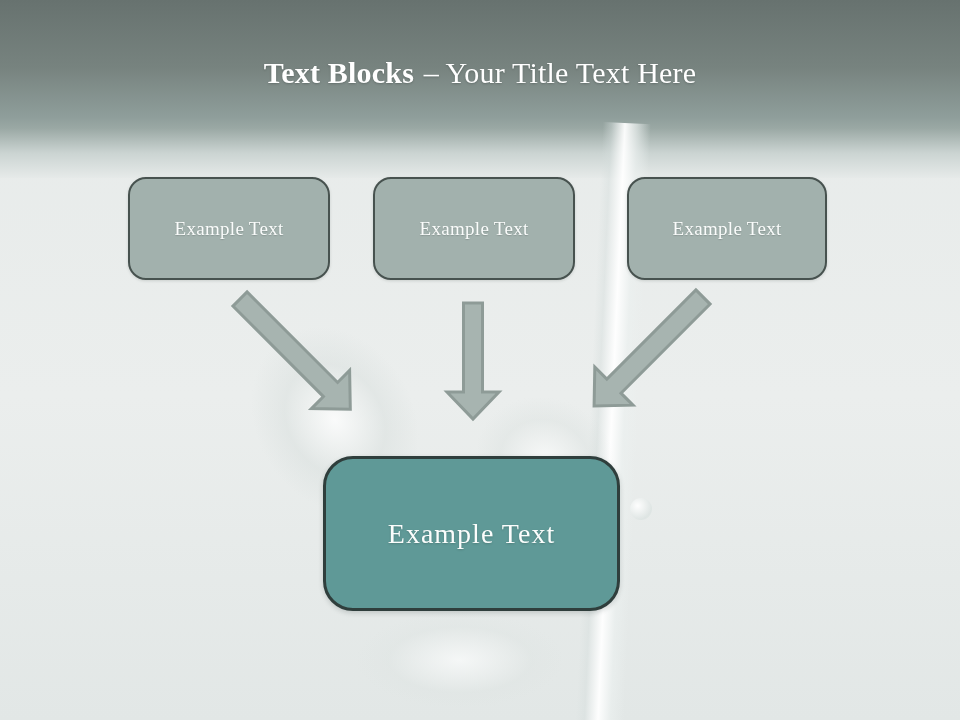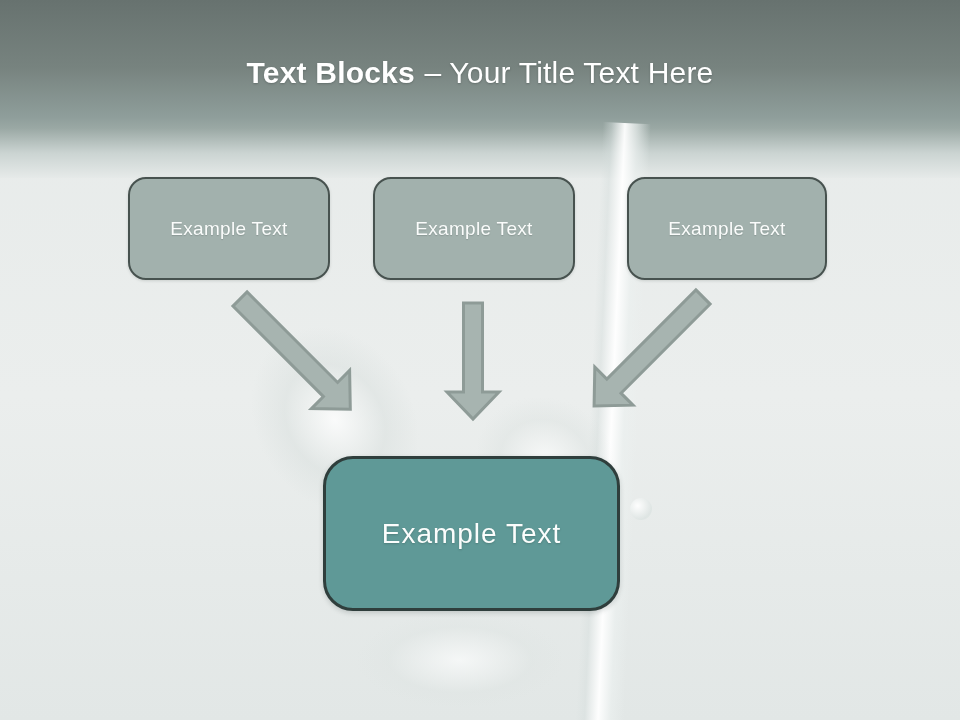--- a/index.html
+++ b/index.html
@@ -20,20 +20,21 @@
     font-family: "Liberation Sans", sans-serif;
     background: var(--background);
     overflow: hidden;
   }
   .slide {
     position: relative;
     width: 960px;
     height: 720px;
     background: linear-gradient(180deg, var(--background) 0%, #EBEEED 55%, #E2E7E6 100%);
     overflow: hidden;
+    font-family: Liberation Serif, serif;
   }
 
   
   .header-band {
     position: absolute;
     top: 0; left: 0;
     width: 100%;
     height: 178px;
     background: linear-gradient(180deg,
       var(--header-top) 0%,

